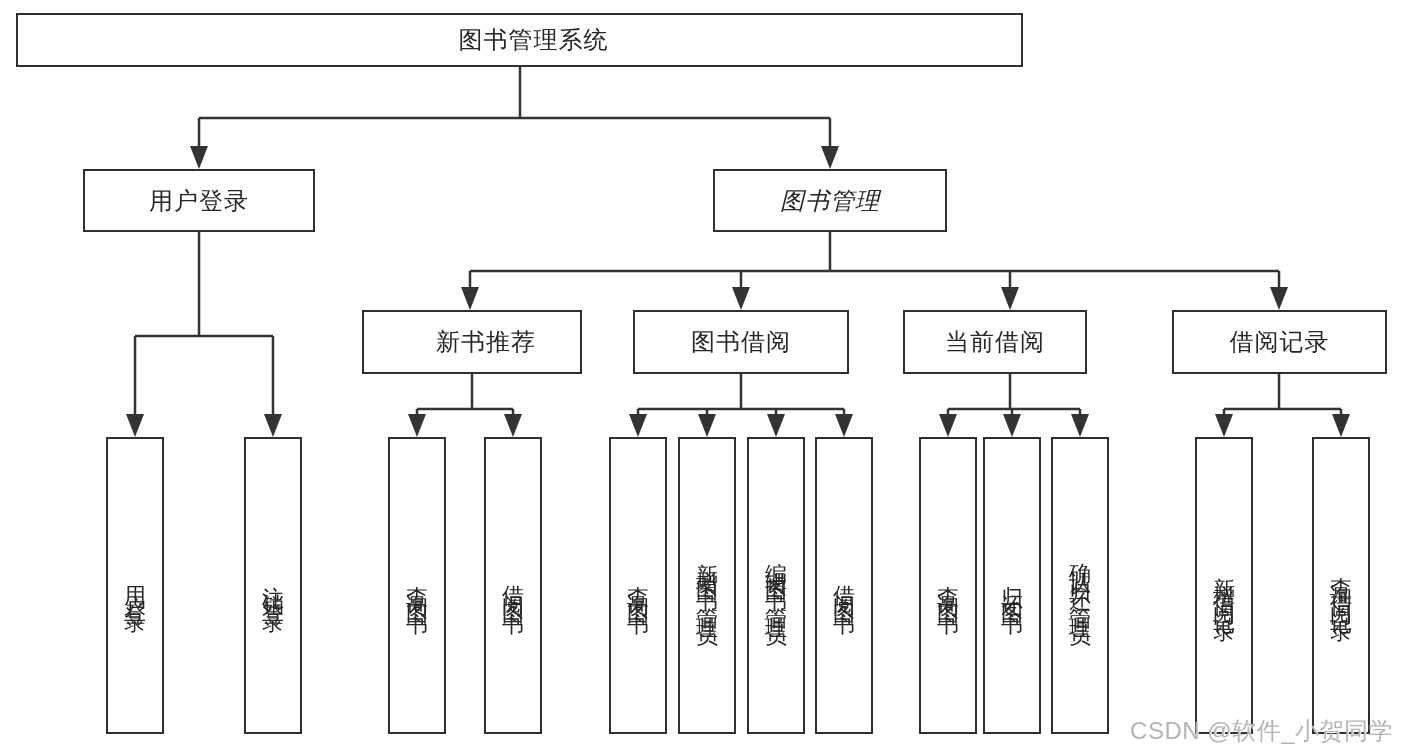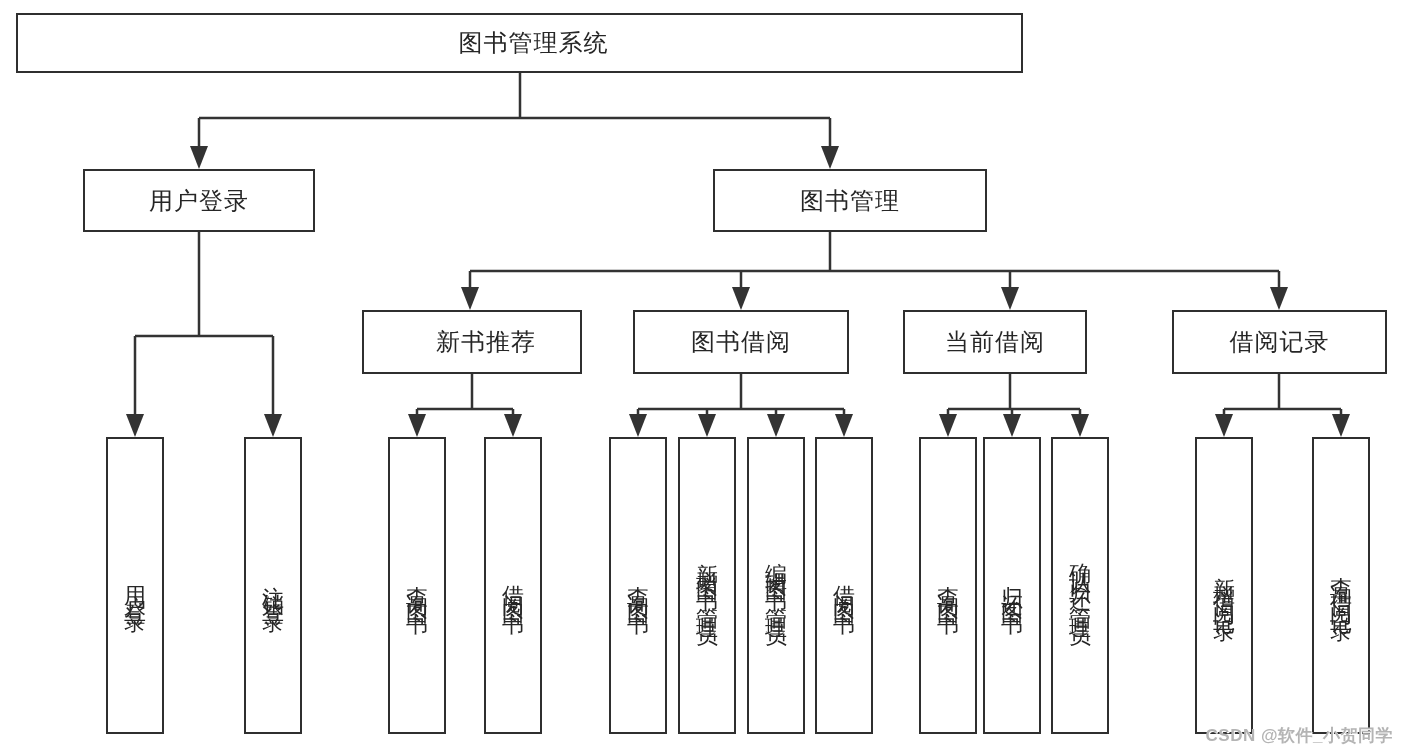--- a/index.html
+++ b/index.html
@@ -30,24 +30,24 @@
     align-items: center;
     justify-content: center;
     z-index: 2;
     color: #262626;
   }
   .hlabel {
     font-size: 24px;
     letter-spacing: 1px;
     white-space: nowrap;
   }
-  .root-box  { left: 16px;  top: 13px;  width: 1007px; height: 60px; padding-left: 28px; }
+  .root-box  { left: 16px;  top: 13px;  width: 1007px; height: 54px; padding-left: 28px; }
   .l1-box    { top: 169px;  height: 63px; }
   .box-user-login    { left: 83px;  width: 232px; }
-  .box-book-mgmt     { left: 713px; width: 274px; }
+  .box-book-mgmt     { left: 713px; width: 234px; font-style: italic; }
   .l2-box    { top: 310px;  height: 64px; }
   .box-new-book      { left: 362px;  width: 220px; padding-left: 28px; }
   .box-book-borrow   { left: 633px;  width: 216px; text-align: right; }
   .box-cur-borrow    { left: 903px;  width: 184px; }
   .box-borrow-rec    { left: 1172px; width: 215px; }
   .leaf {
     top: 437px;
     height: 297px;
     width: 58px;
   }
@@ -70,26 +70,25 @@
   .leaf-9  { left: 919px; }
   .leaf-10 { left: 983px; }
   .leaf-11 { left: 1051px; }
   .leaf-12 { left: 1195px; }
   .leaf-13 { left: 1312px; }
   .watermark {
     position: absolute;
     right: 12px;
     bottom: 0px;
     z-index: 3;
-    font-size: 17px;
+    font-size: 24px;
     color: #b4b4b4;
     letter-spacing: 0.5px;
     text-shadow: 1px 1px 0 #ffffff;
     white-space: nowrap;
-    font-weight: bold;
   }
 </style>
 </head>
 <body>
 
 <div class="canvas">
 
   <svg class="connectors" width="1405" height="747" viewBox="0 0 1405 747">
 
     <path fill="none" stroke="#333333" stroke-width="2.5" d="M520 67 L520 118

